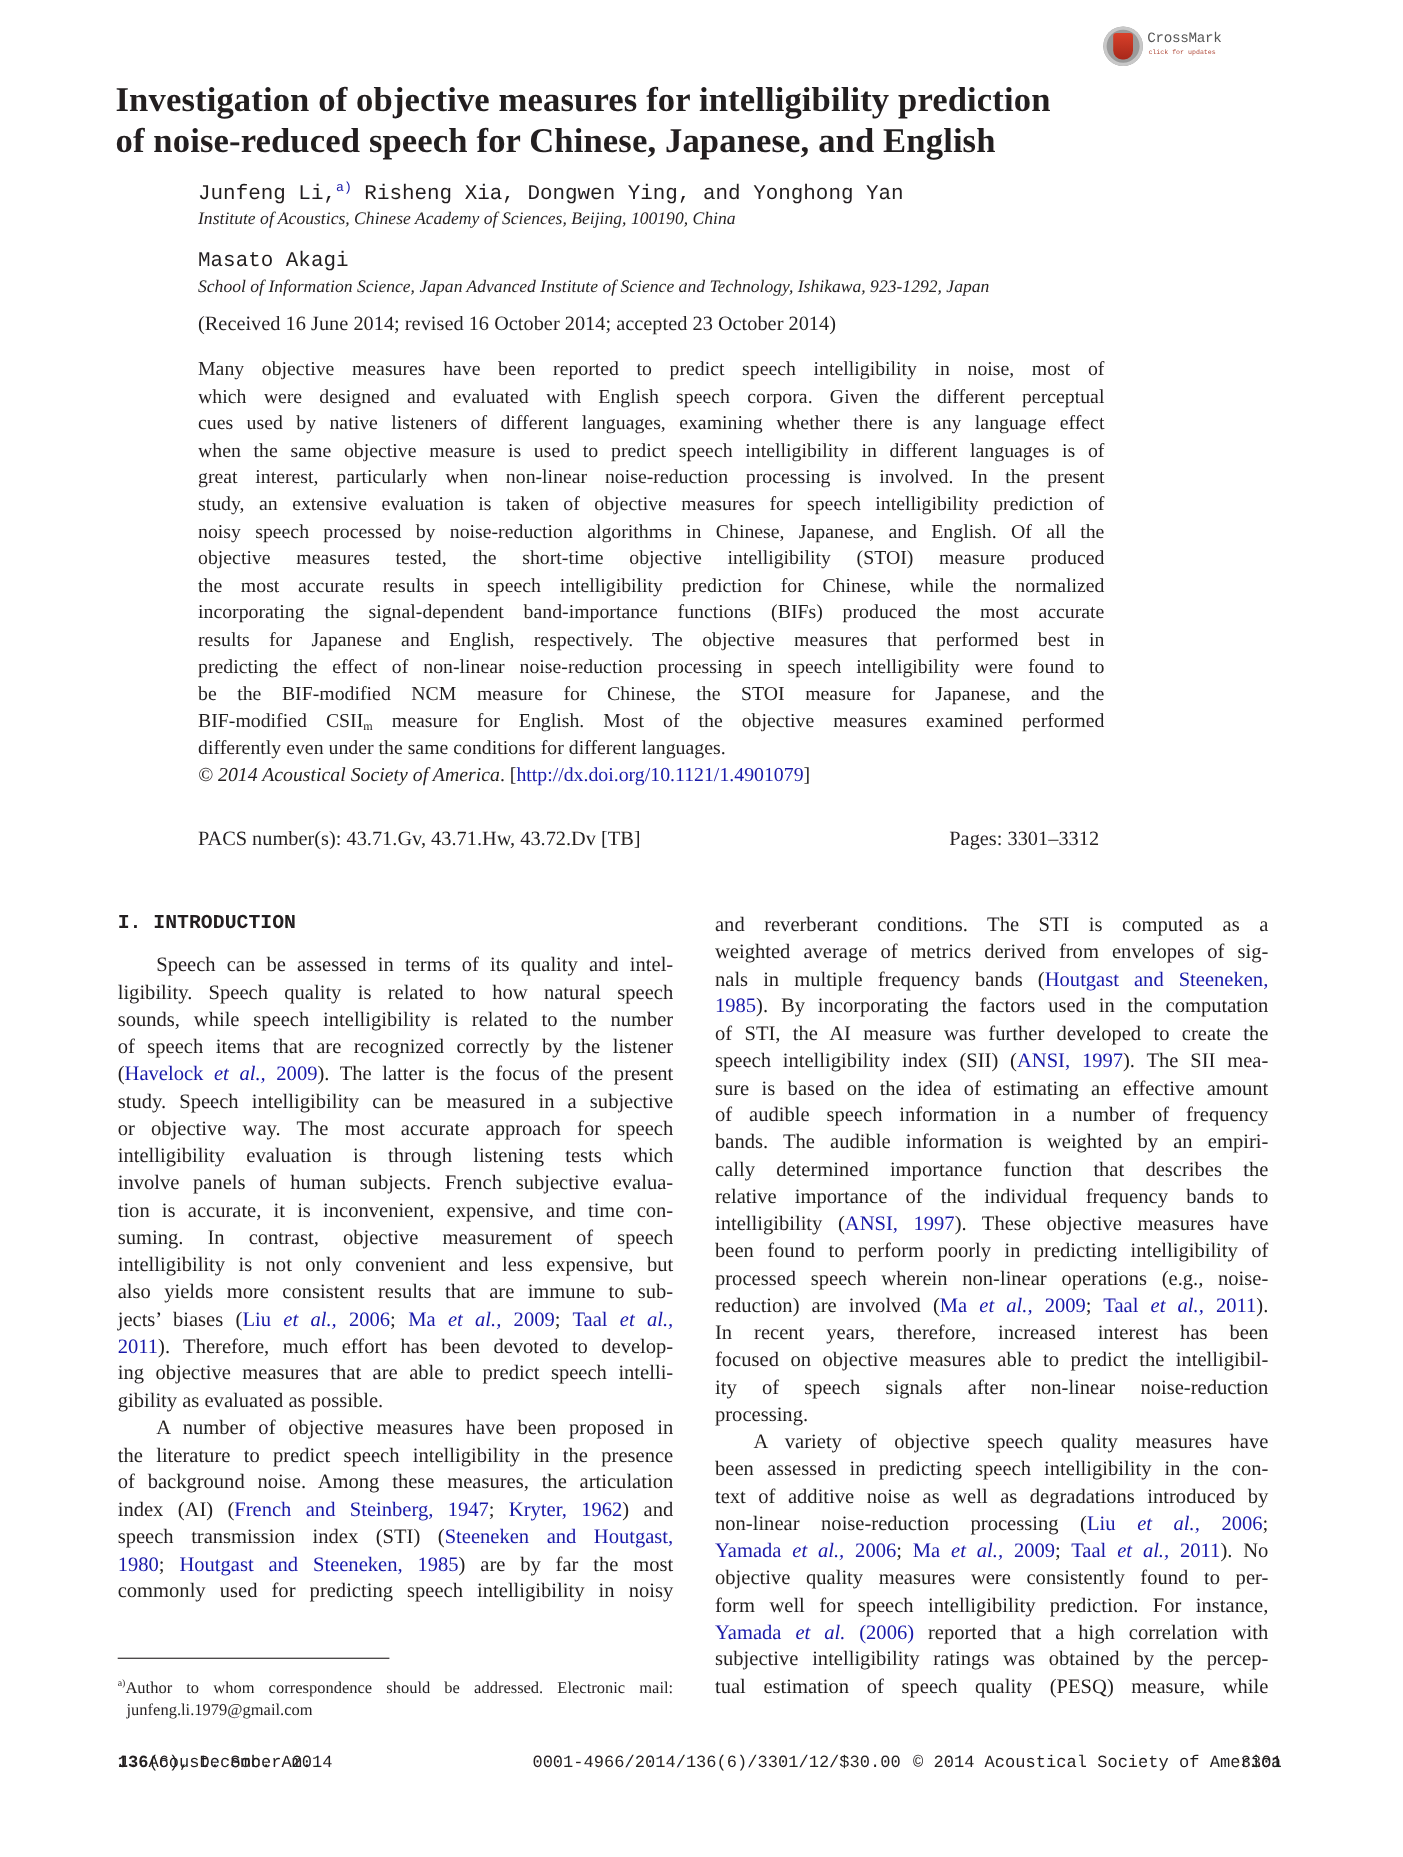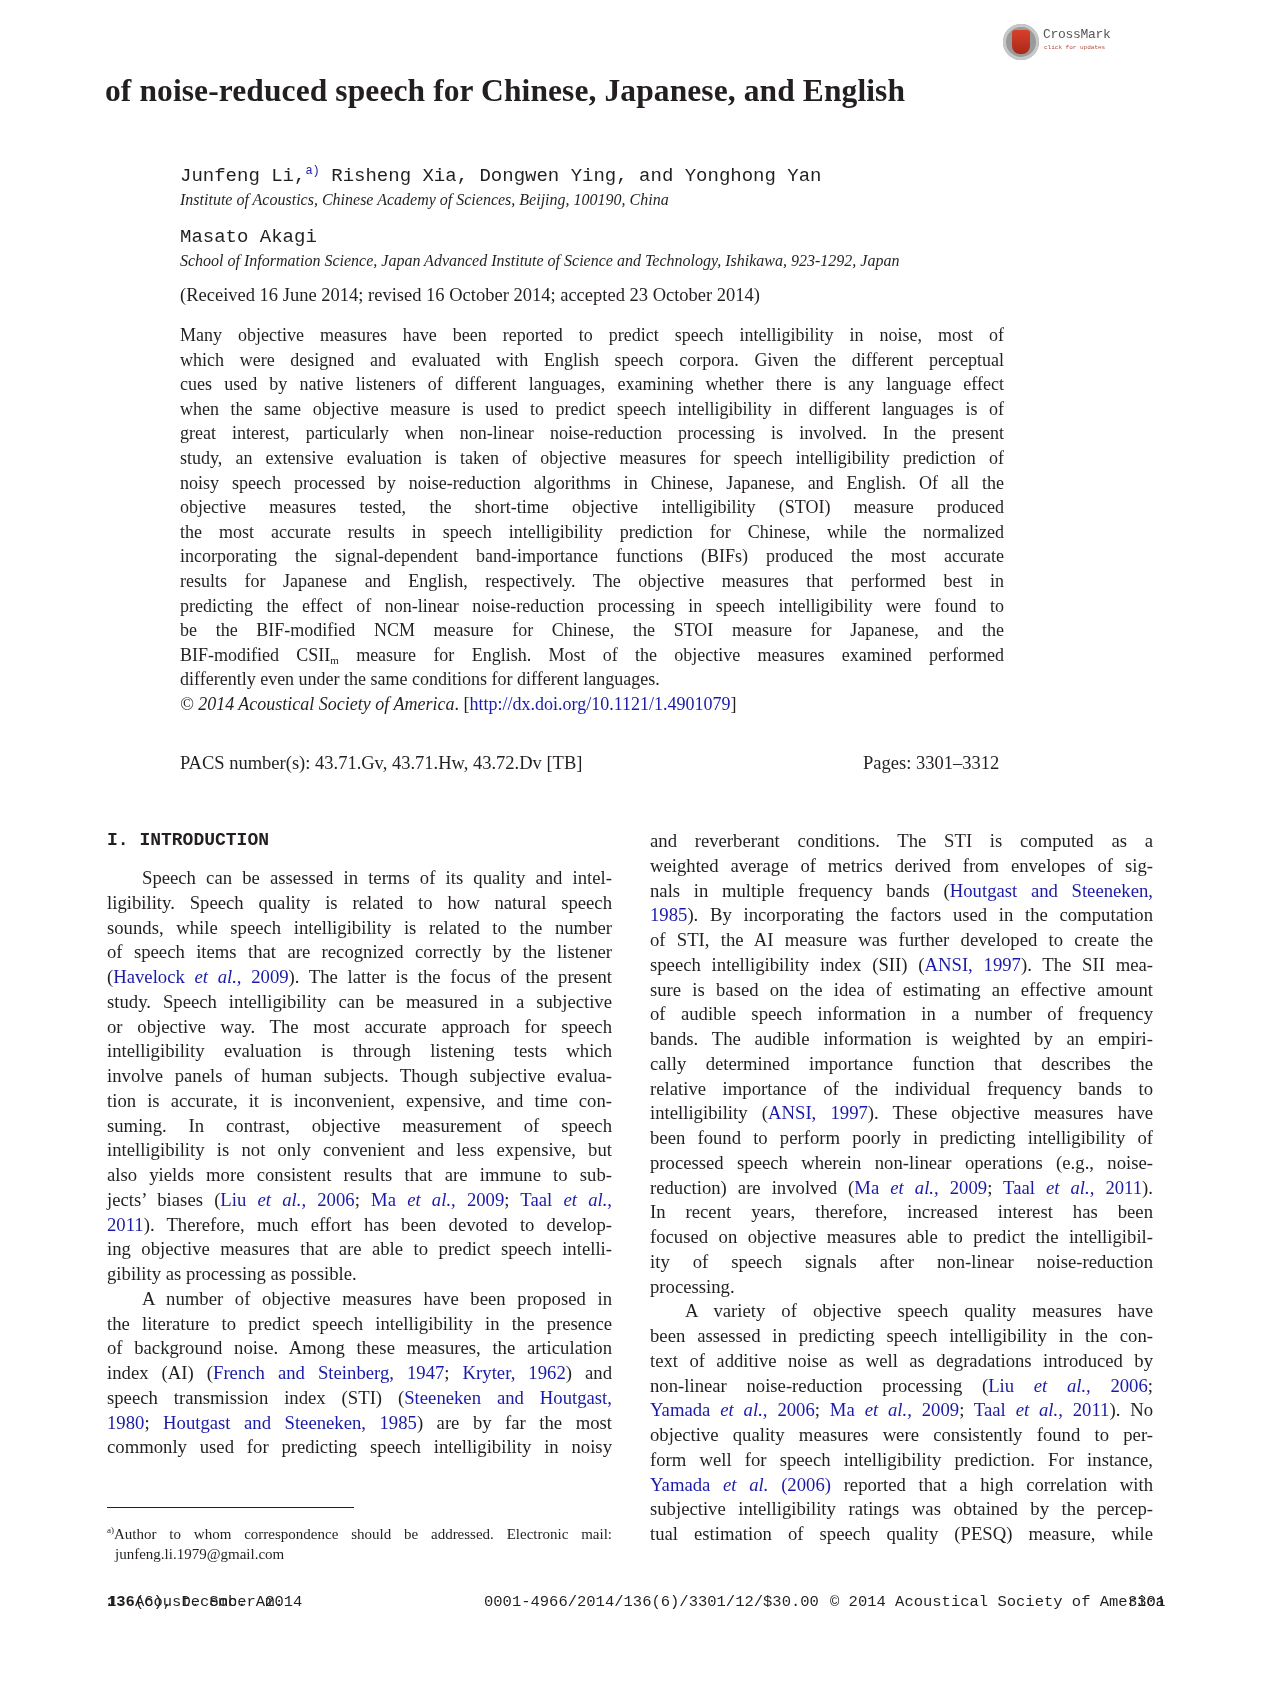--- a/index.html
+++ b/index.html
@@ -56,20 +56,21 @@
 
 <div id="crossmark" class="abs sans">
   <div class="circle">
       <div class="inner"></div>
     </div>
   <span class="cm-text">CrossMark</span>
   <span class="cm-sub">click for updates</span>
 </div>
 
 <div id="title" class="abs serif">
+  <div>Investigation of objective measures for intelligibility prediction</div>
   <div>of noise-reduced speech for Chinese, Japanese, and English</div>
 </div>
 
 <div id="authors" class="abs sans">
   <span>Junfeng Li,</span><sup class="link">a)</sup><span> Risheng Xia, Dongwen Ying, and Yonghong Yan</span>
 </div>
 <div id="affil1" class="abs serif affil">Institute of Acoustics, Chinese Academy of Sciences, Beijing, 100190, China</div>
 <div id="author2" class="abs sans">Masato Akagi</div>
 <div id="affil2" class="abs serif affil">School of Information Science, Japan Advanced Institute of Science and Technology, Ishikawa, 923-1292, Japan</div>
 <div id="received" class="abs serif">(Received 16 June 2014; revised 16 October 2014; accepted 23 October 2014)</div>
@@ -100,29 +101,29 @@
 
 <div id="col-left" class="col serif">
   <span class="ln indent">Speech can be assessed in terms of its quality and intel-</span>
   <span class="ln">ligibility. Speech quality is related to how natural speech</span>
   <span class="ln">sounds, while speech intelligibility is related to the number</span>
   <span class="ln">of speech items that are recognized correctly by the listener</span>
   <span class="ln">(<a class="link"><span>Havelock</span> <i>et al.,</i><span> 2009</span></a><span>). The latter is the focus of the present</span></span>
   <span class="ln">study. Speech intelligibility can be measured in a subjective</span>
   <span class="ln">or objective way. The most accurate approach for speech</span>
   <span class="ln">intelligibility evaluation is through listening tests which</span>
-  <span class="ln">involve panels of human subjects. Though subjective evalua-</span>
+  <span class="ln">involve panels of human subjects. French subjective evalua-</span>
   <span class="ln">tion is accurate, it is inconvenient, expensive, and time con-</span>
   <span class="ln">suming. In contrast, objective measurement of speech</span>
   <span class="ln">intelligibility is not only convenient and less expensive, but</span>
   <span class="ln">also yields more consistent results that are immune to sub-</span>
   <span class="ln"><span>jects’ biases (</span><a class="link"><span>Liu</span> <i>et al.,</i><span> 2006</span></a><span>; </span><a class="link"><span>Ma</span> <i>et al.,</i><span> 2009</span></a><span>; </span><a class="link"><span>Taal</span> <i>et al.,</i></a></span>
   <span class="ln"><a class="link">2011</a><span>). Therefore, much effort has been devoted to develop-</span></span>
   <span class="ln">ing objective measures that are able to predict speech intelli-</span>
-  <span class="ln last">gibility as processing as possible.</span>
+  <span class="ln last">gibility as evaluated as possible.</span>
   <span class="ln indent">A number of objective measures have been proposed in</span>
   <span class="ln">the literature to predict speech intelligibility in the presence</span>
   <span class="ln">of background noise. Among these measures, the articulation</span>
   <span class="ln"><span>index (AI) (</span><a class="link">French and Steinberg, 1947</a><span>; </span><a class="link">Kryter, 1962</a><span>) and</span></span>
   <span class="ln"><span>speech transmission index (STI) (</span><a class="link">Steeneken and Houtgast,</a></span>
   <span class="ln"><a class="link">1980</a><span>; </span><a class="link">Houtgast and Steeneken, 1985</a><span>) are by far the most</span></span>
   <span class="ln">commonly used for predicting speech intelligibility in noisy</span>
 </div>
 
 <div id="col-right" class="col serif">

